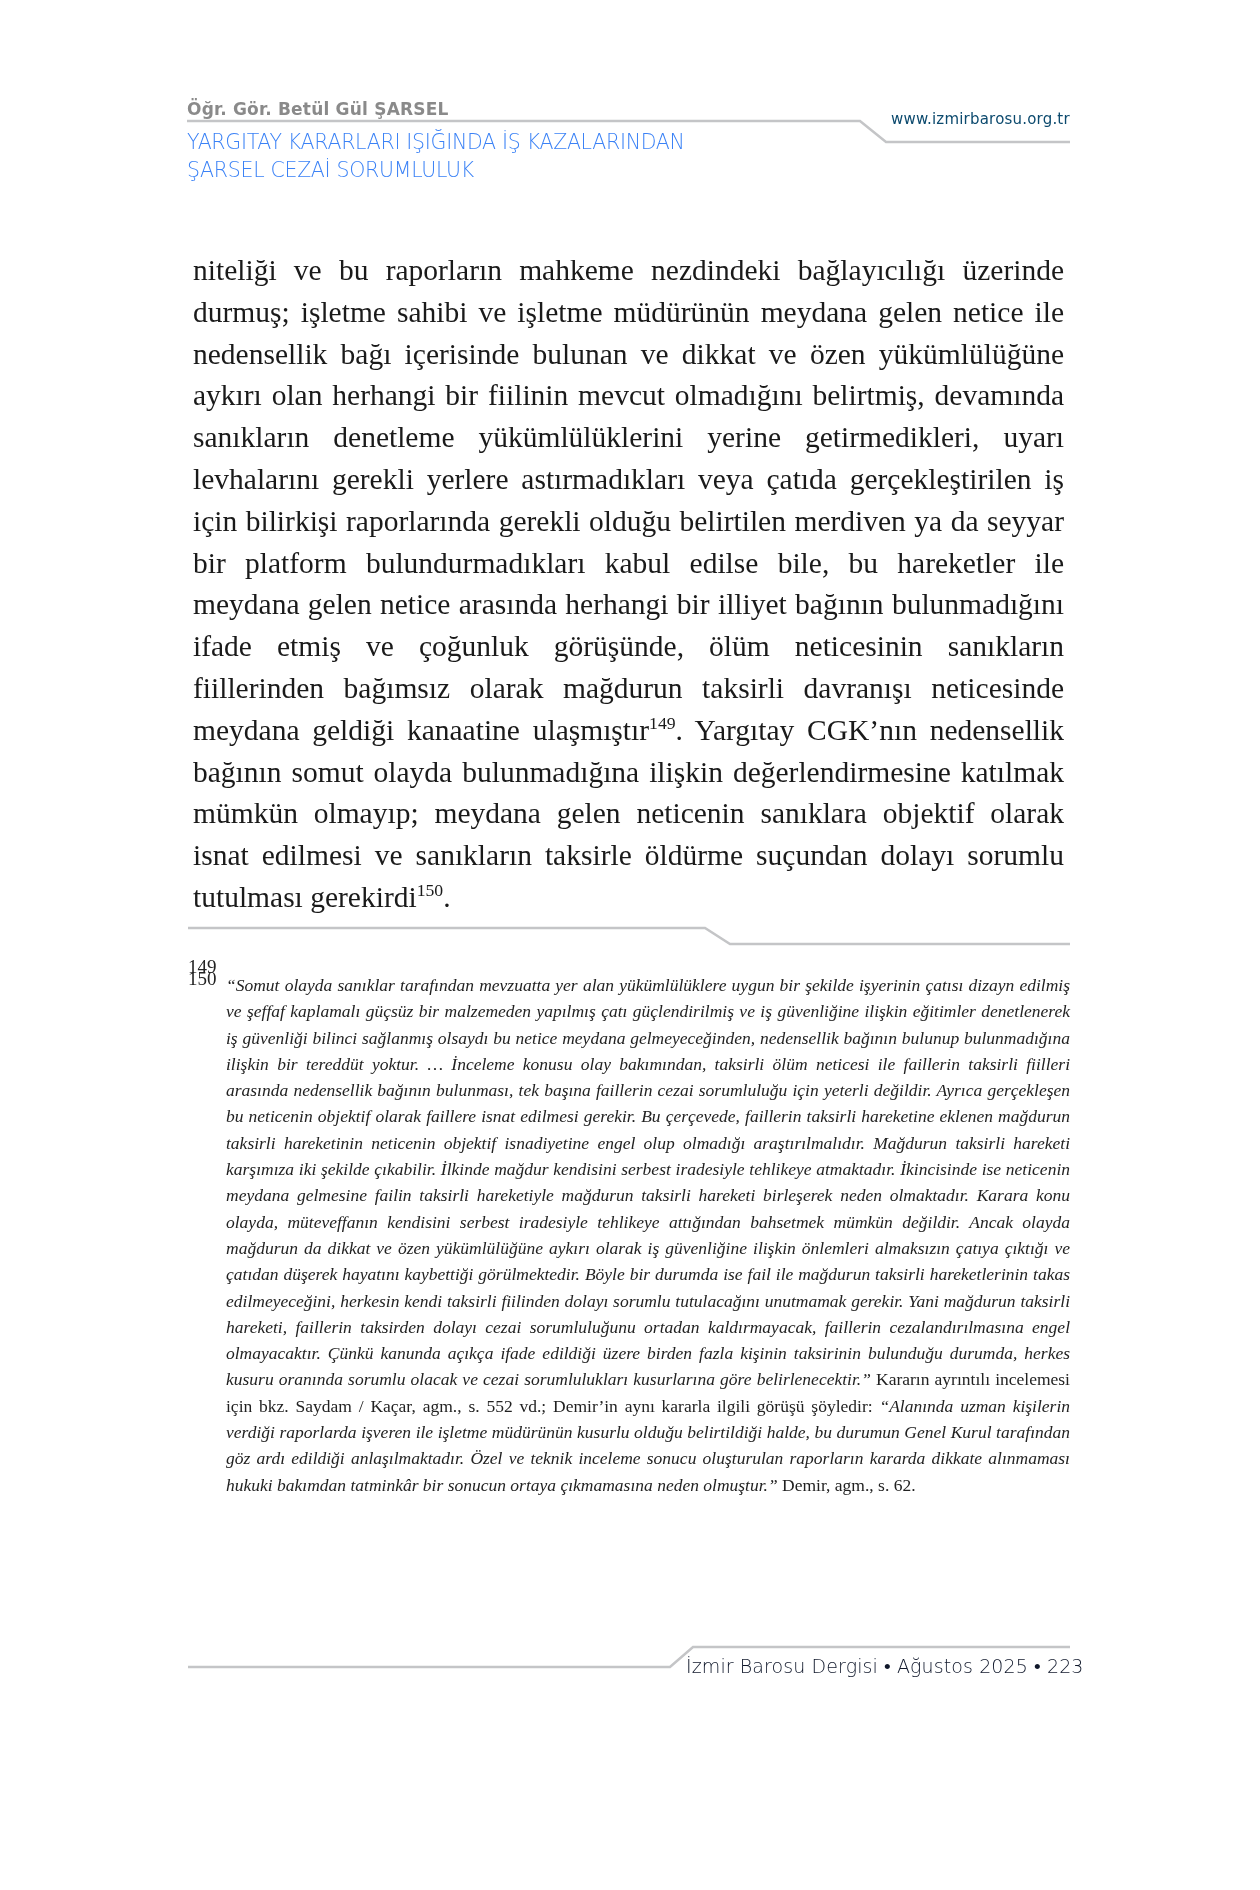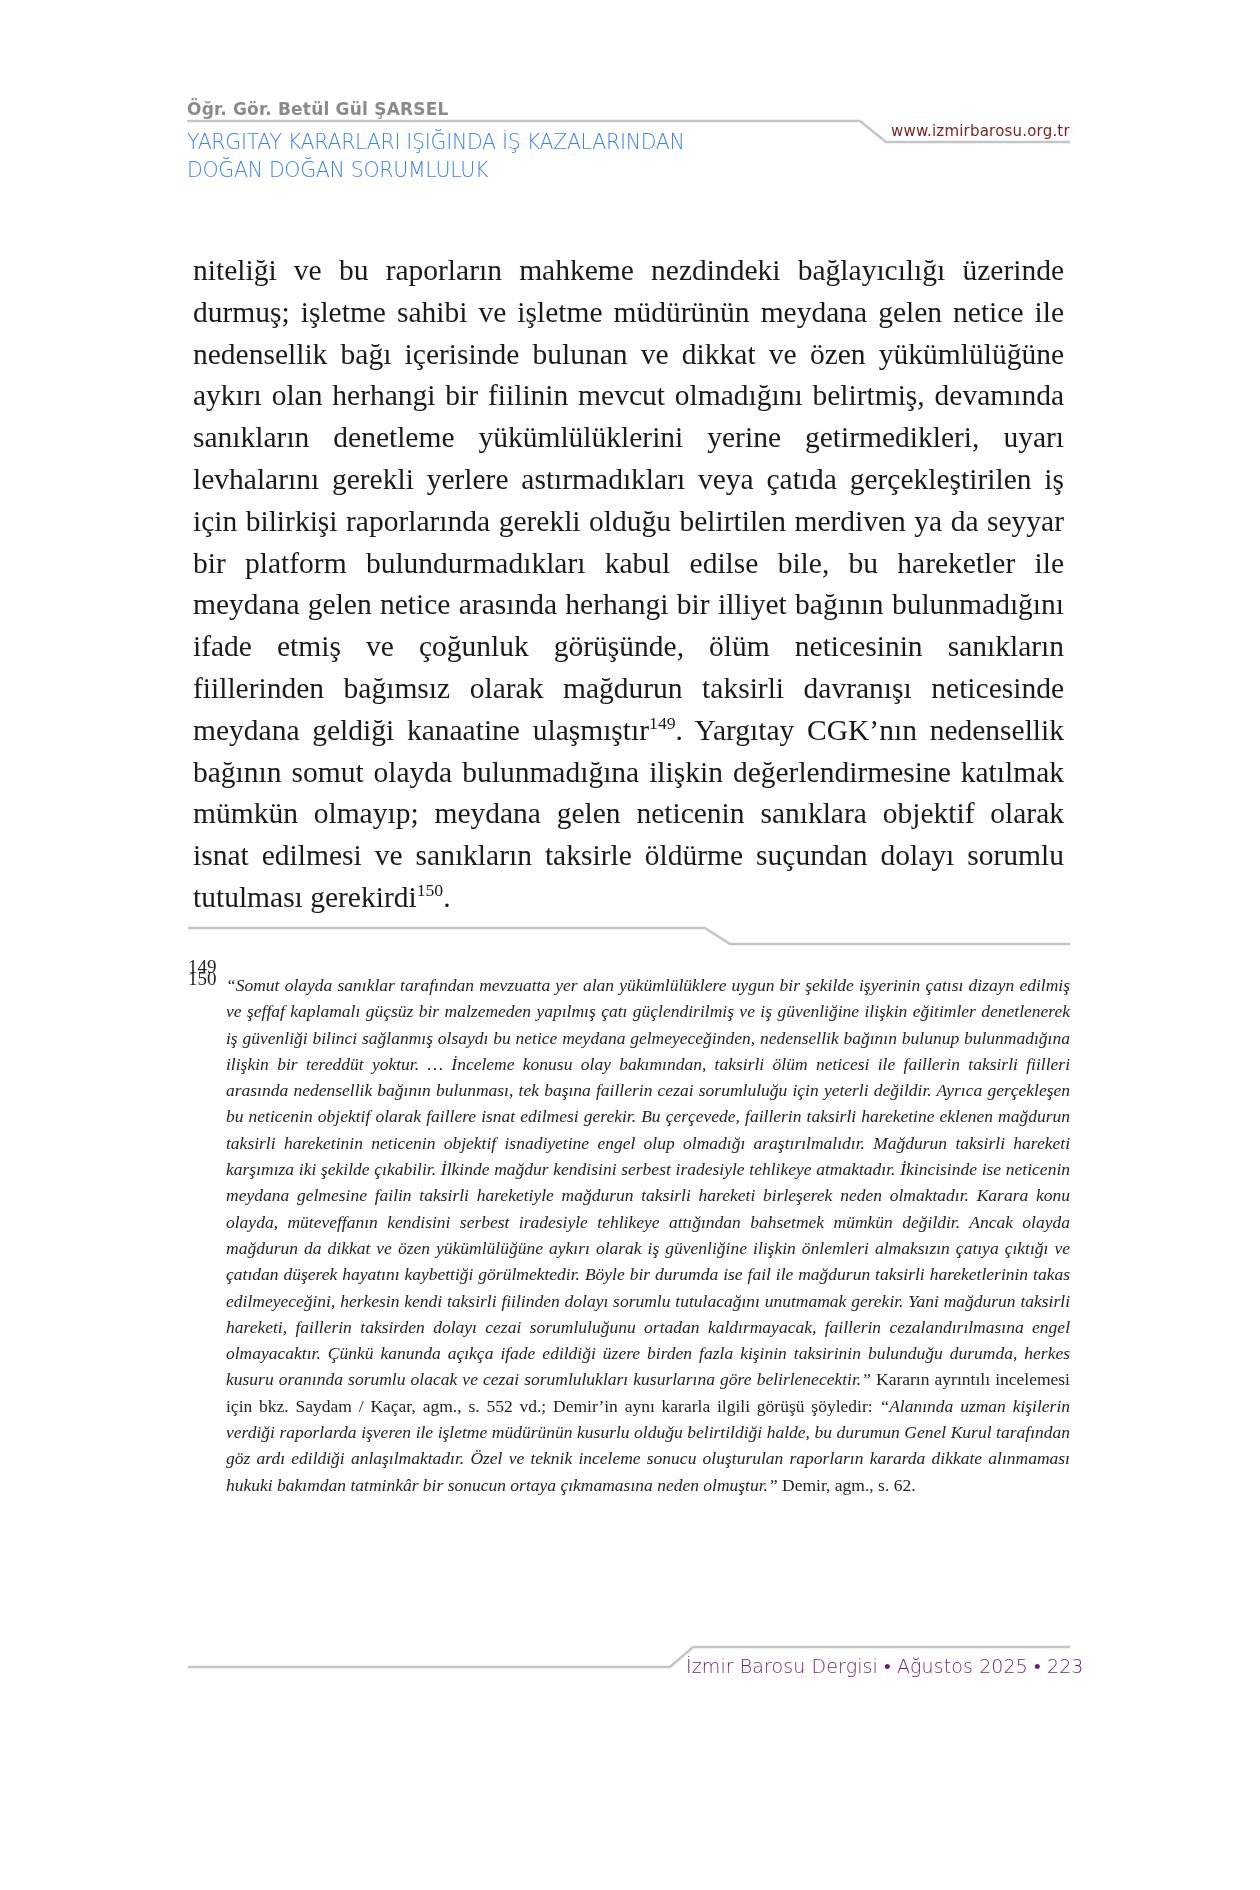--- a/index.html
+++ b/index.html
@@ -1,43 +1,43 @@
 <!DOCTYPE html>
 <html><head>
 <meta charset="utf-8">
 <style>
   html, body { margin: 0; padding: 0; background: #ffffff; }
   body { width: 1260px; height: 1890px; position: relative; overflow: hidden; }
   .page { position: absolute; left: 0; top: 0; width: 1208px; height: 1890px; }
 
   .hdr-author { position: absolute; left: 187px; top: 99px; font-family: "DejaVu Sans", sans-serif; font-weight: bold; font-size: 17px; color: #8a8a8a; letter-spacing: 0.2px; }
   .hdr-title { position: absolute; left: 187px; top: 128px; font-family: "DejaVu Sans", sans-serif; font-size: 20.5px; color: #3b82f6; line-height: 28px; letter-spacing: -0.3px; font-weight: 300; }
-  .hdr-url { position: absolute; left: 891px; top: 110px; font-family: "DejaVu Sans", sans-serif; font-size: 15px; color: #7f1d1d; letter-spacing: 0.2px; margin-top: 12px; }
+  .hdr-url { position: absolute; left: 891px; top: 110px; font-family: "DejaVu Sans", sans-serif; font-size: 15px; color: #0c4a6e; letter-spacing: 0.2px; }
   .hdr-line, .fn-line, .ftr-line { position: absolute; left: 0; top: 0; }
 
   .body-text { position: absolute; left: 187px; top: 244px; width: 883px; font-family: "Liberation Serif", "DejaVu Serif", serif; font-size: 29.5px; line-height: 41.8px; color: #1a1a1a; text-align: justify; }
   .body-text p { margin: 6px; }
   sup { font-size: 60%; line-height: 0; vertical-align: super; }
 
   .footnotes { position: absolute; left: 190px; top: 960px; width: 880px; font-family: "Liberation Serif", "DejaVu Serif", serif; font-size: 17.5px; line-height: 26.3px; color: #222; }
   .fn { position: relative; padding-left: 36px; text-align: justify; margin-bottom: 12px; }
   .fn-num { position: absolute; left: -2px; top: -6px; font-size: 19px; }
   .fn i { font-style: italic; }
 
-  .ftr-text { position: absolute; left: 686px; top: 1655px; font-family: "DejaVu Sans", sans-serif; font-size: 19px; color: #701a75; font-weight: 300; letter-spacing: 0.1px; }
+  .ftr-text { position: absolute; left: 686px; top: 1655px; font-family: "DejaVu Sans", sans-serif; font-size: 19px; color: #0f172a; font-weight: 300; letter-spacing: 0.1px; }
 </style>
 </head>
 <body>
 
 <div class="page">
 
   <div class="hdr-author">Öğr. Gör. Betül Gül ŞARSEL</div>
   <div class="hdr-title">
     <div>YARGITAY KARARLARI IŞIĞINDA İŞ KAZALARINDAN</div>
-    <div>DOĞAN DOĞAN SORUMLULUK</div>
+    <div>ŞARSEL CEZAİ SORUMLULUK</div>
   </div>
   <div class="hdr-url">www.izmirbarosu.org.tr</div>
   <svg class="hdr-line" width="1260" height="200">
     <polyline points="187,121 860,121 886,142 1070,142" fill="none" stroke="#c4c5c7" stroke-width="2.5"></polyline>
   </svg>
 
   <div class="body-text">
     <p><span>niteliği ve bu raporların mahkeme nezdindeki bağlayıcılığı üzerinde durmuş; işletme sahibi ve işletme müdürünün meydana gelen netice ile nedensellik bağı içerisinde bulunan ve dikkat ve özen yükümlülüğüne aykırı olan herhangi bir fiilinin mevcut olmadığını belirtmiş, devamında sanıkların denetleme yükümlülüklerini yerine getirmedikleri, uyarı levhalarını gerekli yerlere astırmadıkları veya çatıda gerçekleştirilen iş için bilirkişi raporlarında gerekli olduğu belirtilen merdiven ya da seyyar bir platform bulundurmadıkları kabul edilse bile, bu hareketler ile meydana gelen netice arasında herhangi bir illiyet bağının bulunmadığını ifade etmiş ve çoğunluk görüşünde, ölüm neticesinin sanıkların fiillerinden bağımsız olarak mağdurun taksirli davranışı neticesinde meydana geldiği kanaatine ulaşmıştır</span><sup>149</sup><span>. Yargıtay CGK’nın nedensellik bağının somut olayda bulunmadığına ilişkin değerlendirmesine katılmak mümkün olmayıp; meydana gelen neticenin sanıklara objektif olarak isnat edilmesi ve sanıkların taksirle öldürme suçundan dolayı sorumlu tutulması gerekirdi</span><sup>150</sup><span>.</span></p>
   </div>
 

